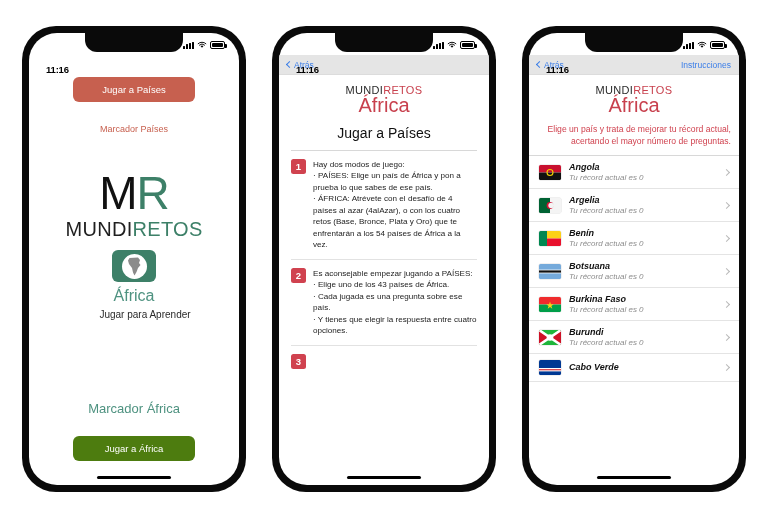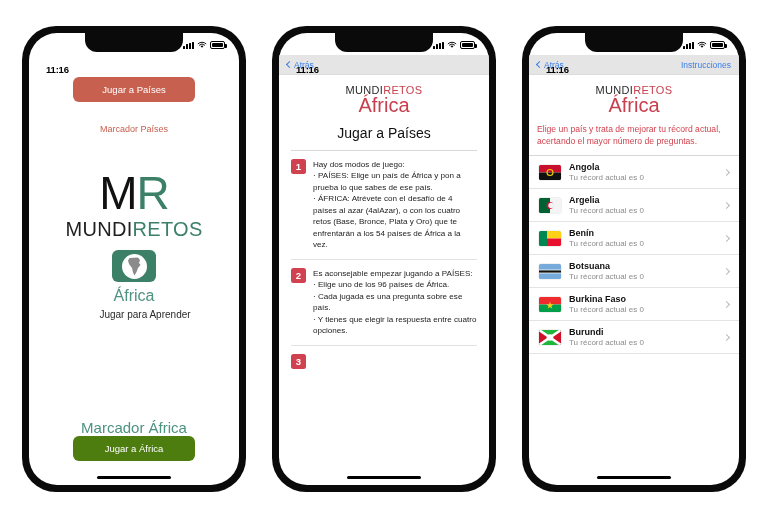--- a/index.html
+++ b/index.html
@@ -52,21 +52,21 @@
   .nav-right { color:#3b7ee8; font-size:8.5px; cursor:pointer; }
 
   
   .home { height:100%; display:flex; flex-direction:column; align-items:center;
           padding-top:22px; }
   .btn { border-radius:6px; color:#fff; font-size:9.5px; text-align:center;
          padding:7px 0; width:122px; cursor:pointer; }
   .btn-red { background:#c7604f; }
   .btn-green { background:#4d7c0f; }
   .link-red { color:#c7604f; font-size:9px; margin-top:22px; cursor:pointer; }
-  .link-green { color:#4e9280; font-size:15px; margin-bottom:0; cursor:pointer; }
+  .link-green { color:#4e9280; font-size:13px; margin-bottom:20px; cursor:pointer; }
 
   .mr-logo { font-size:46px; font-weight:300; letter-spacing:-1px;
              line-height:1; margin-top:36px; }
   .mr-m { color:#111; } .mr-r { color:#3d8068; }
   .mundiretos { font-size:20px; font-weight:400; letter-spacing:0.3px; margin-top:2px; }
   .mu-d { color:#1f1f1f; } .mu-g { color:#3d8068; }
 
   .africa-icon { width:44px; height:32px; background:#3d8068; border-radius:6px;
                  margin-top:9px; display:flex; align-items:center; justify-content:center; }
   .africa-circle { width:25px; height:25px; background:#fff; border-radius:50%;
@@ -86,28 +86,28 @@
                margin-top:9px; padding-bottom:9px; border-bottom:0.6px solid #d8d8d8; }
 
   .step { display:flex; gap:7px; padding:8px 0; border-bottom:0.6px solid #e2e2e2; }
   .step:last-child { border-bottom:none; }
   .step-num { flex:0 0 auto; width:15px; height:15px; background:#d0424f;
               border-radius:2.5px; color:#fff; font-size:9.5px; font-weight:bold;
               display:flex; align-items:center; justify-content:center; }
   .step-txt { font-size:8.1px; line-height:1.42; color:#1c1c1c; white-space:pre-line; }
 
   
-  .hint { color:#d0424f; font-size:8.6px; line-height:1.42; text-align:left;
+  .hint { color:#d0424f; font-size:8.6px; line-height:1.42; text-align:right;
           padding:7px 8px 8px; border-bottom:0.6px solid #d8d8d8; }
   .clist { overflow:hidden; }
   .crow { display:flex; align-items:center; gap:8px; padding:6px 4px 6px 10px;
           border-bottom:0.6px solid #e4e4e4; cursor:pointer; }
   .flag { flex:0 0 auto; width:22px; height:15px; border-radius:1.5px;
           overflow:hidden; position:relative; box-shadow:0 0 0 0.5px rgba(0,0,0,.12); }
-  .cmeta { flex:1; min-width:0; }
+  .cmeta { flex:1; min-width:0;font-style:italic; }
   .cname { font-size:9px; font-weight:bold; color:#111; }
   .cscore { font-size:8px; color:#8d8d8d; margin-top:1px; }
   .chev-r { width:5px; height:5px; border-right:1.2px solid #b9b9b9;
             border-top:1.2px solid #b9b9b9; transform:rotate(45deg); margin-right:6px; }
 </style>
 </head>
 <body>
 
 <div class="stage">
 
@@ -200,21 +200,21 @@
 
         <div class="step">
           <span class="step-num">1</span>
           <span class="step-txt">Hay dos modos de juego:
 · PAÍSES: Elige un país de África y pon a prueba lo que sabes de ese país.
 · ÁFRICA: Atrévete con el desafío de 4 países al azar (4alAzar), o con los cuatro retos (Base, Bronce, Plata y Oro) que te enfrentarán a los 54 países de África a la vez.</span>
         </div>
         <div class="step">
           <span class="step-num">2</span>
           <span class="step-txt">Es aconsejable empezar jugando a PAÍSES:
-· Elige uno de los 96 países de África.
+· Elige uno de los 43 países de África.
 · Cada jugada es una pregunta sobre ese país.
 · Y tienes que elegir la respuesta entre cuatro opciones.</span>
         </div>
         <div class="step">
           <span class="step-num">3</span>
         </div>
       </div>
       <div class="home-ind"></div>
     </div>
   </div>
@@ -344,19 +344,33 @@
                 <circle cx="11" cy="7.5" r="3.3" fill="#fff"></circle>
               </svg>
           </span>
           <span class="cmeta">
             <span class="cname" style="display:block">Burundi</span>
             <span class="cscore" style="display:block">Tu récord actual es 0</span>
           </span>
           <span class="chev-r"></span>
         </div>
 
+        <div class="crow">
+          <span class="flag">
+            <svg viewBox="0 0 22 15" width="22" height="15">
+                <rect width="22" height="15" fill="#003893"></rect>
+                <rect y="8" width="22" height="3.4" fill="#fff"></rect>
+                <rect y="9.2" width="22" height="1.1" fill="#cf2027"></rect>
+              </svg>
+          </span>
+          <span class="cmeta">
+            <span class="cname" style="display:block">Cabo Verde</span>
+            <span class="cscore" style="display:block"></span>
+          </span>
+          <span class="chev-r"></span>
+        </div>
 
       </div>
       <div class="home-ind"></div>
     </div>
   </div>
 
 </div>
 
 </body></html>

